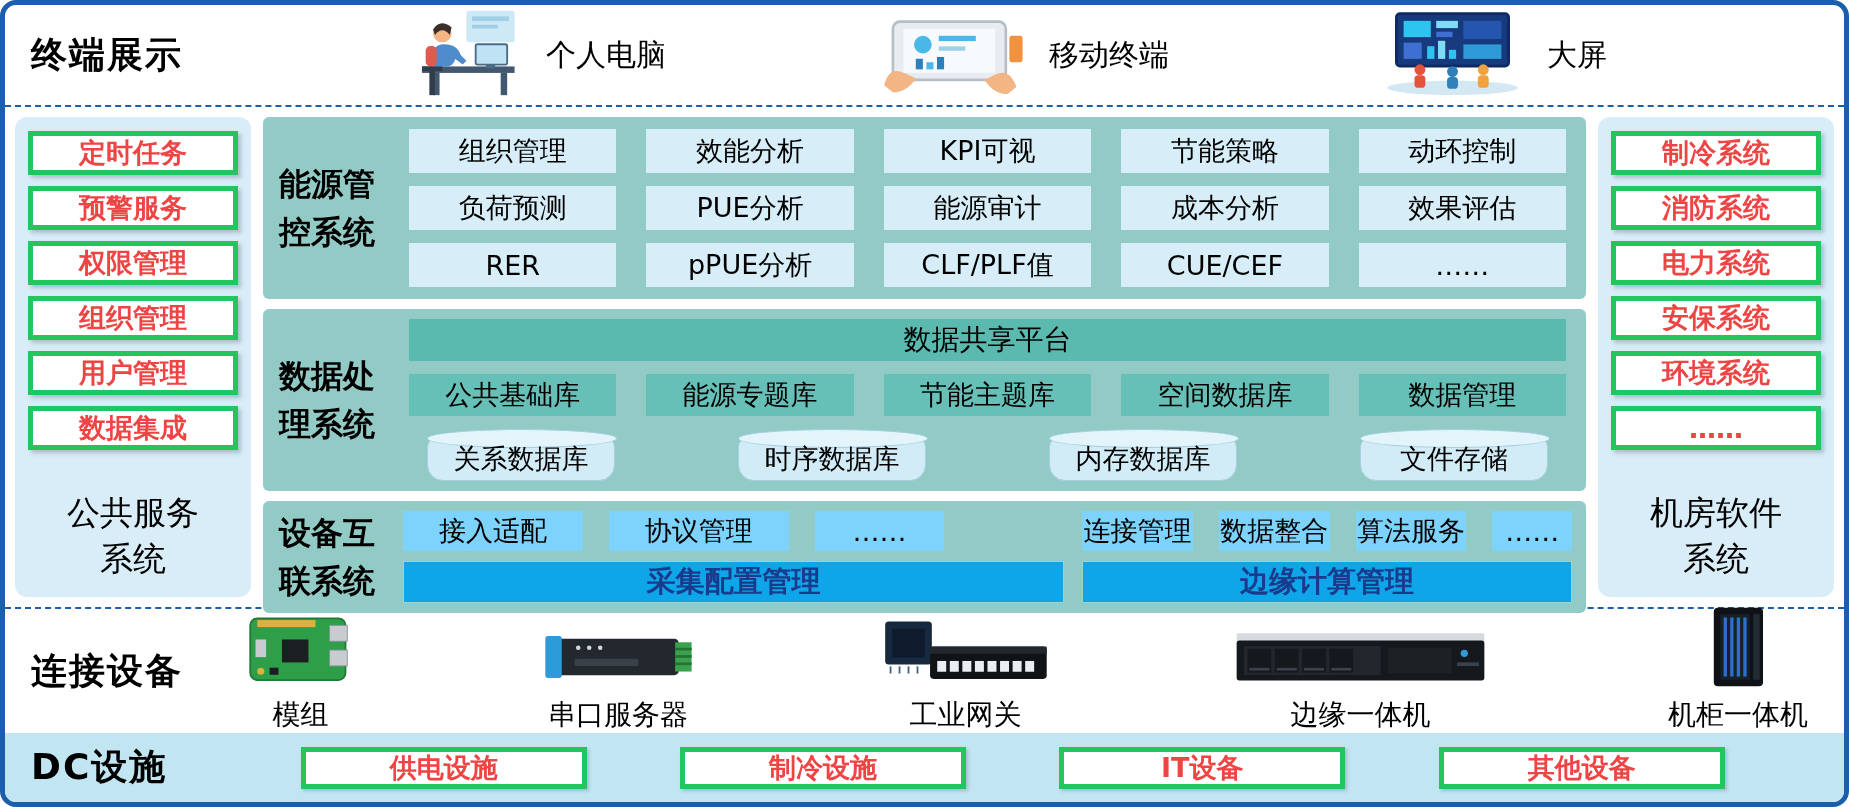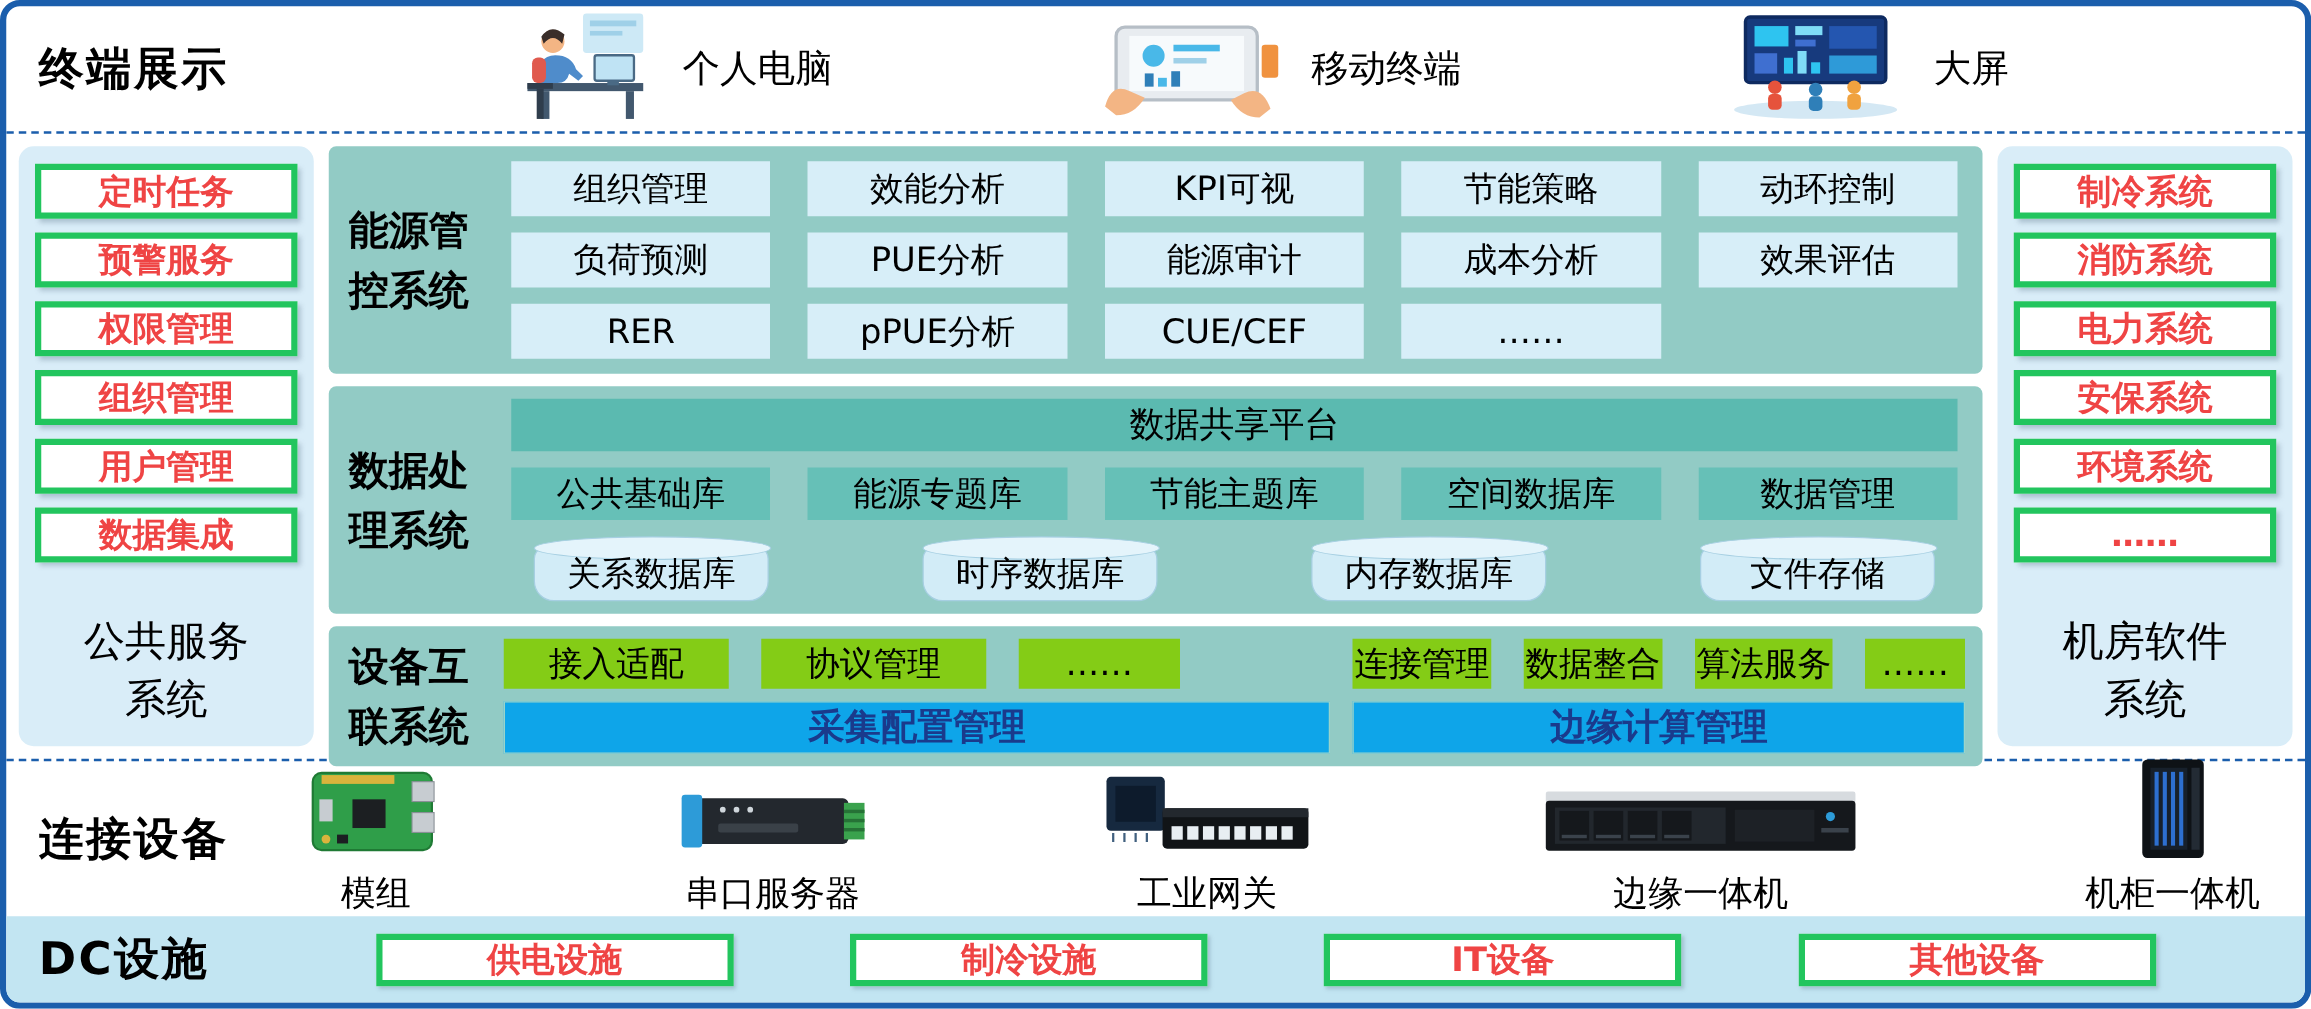--- a/index.html
+++ b/index.html
@@ -109,21 +109,21 @@
     border-radius:50%;
   }
   .cylinder .cyl-text { position:relative; z-index:1; }
   .device-content { flex:1; display:flex; gap:18px; }
   .dev-col { display:flex; flex-direction:column; justify-content:center; gap:10px; }
   .dev-col-left  { flex:1.35; }
   .dev-col-right { flex:1; }
   .dev-btn-row { display:flex; gap:26px; }
   .dev-col-left .dev-btn-row { padding-right:120px; }
   .dev-btn {
-    height:40px; background:#84cc16; flex:1;
+    height:40px; background:#7dd3fc; flex:1;
     display:flex; align-items:center; justify-content:center;
     font-size:27px;
   }
   .dev-btn.small { flex:0.72; }
   .group-bar {
     height:42px; background:#0ea5e9; border:1px solid #9ad4ca;
     display:flex; align-items:center; justify-content:center;
     font-size:29px; font-weight:bold; color:#1a3a8c;
   }
   
@@ -252,20 +252,21 @@
           <div class="blue-btn">KPI可视</div>
           <div class="blue-btn">节能策略</div>
           <div class="blue-btn">动环控制</div>
           <div class="blue-btn">负荷预测</div>
           <div class="blue-btn">PUE分析</div>
           <div class="blue-btn">能源审计</div>
           <div class="blue-btn">成本分析</div>
           <div class="blue-btn">效果评估</div>
           <div class="blue-btn">RER</div>
           <div class="blue-btn">pPUE分析</div>
+          <div class="blue-btn">CLF/PLF值</div>
           <div class="blue-btn">CUE/CEF</div>
           <div class="blue-btn">……</div>
         </div>
       </div>
 
       <div class="teal-panel panel-data">
         <div class="sys-label">数据处
 理系统</div>
         <div class="data-content">
           <div class="share-bar">数据共享平台</div>

